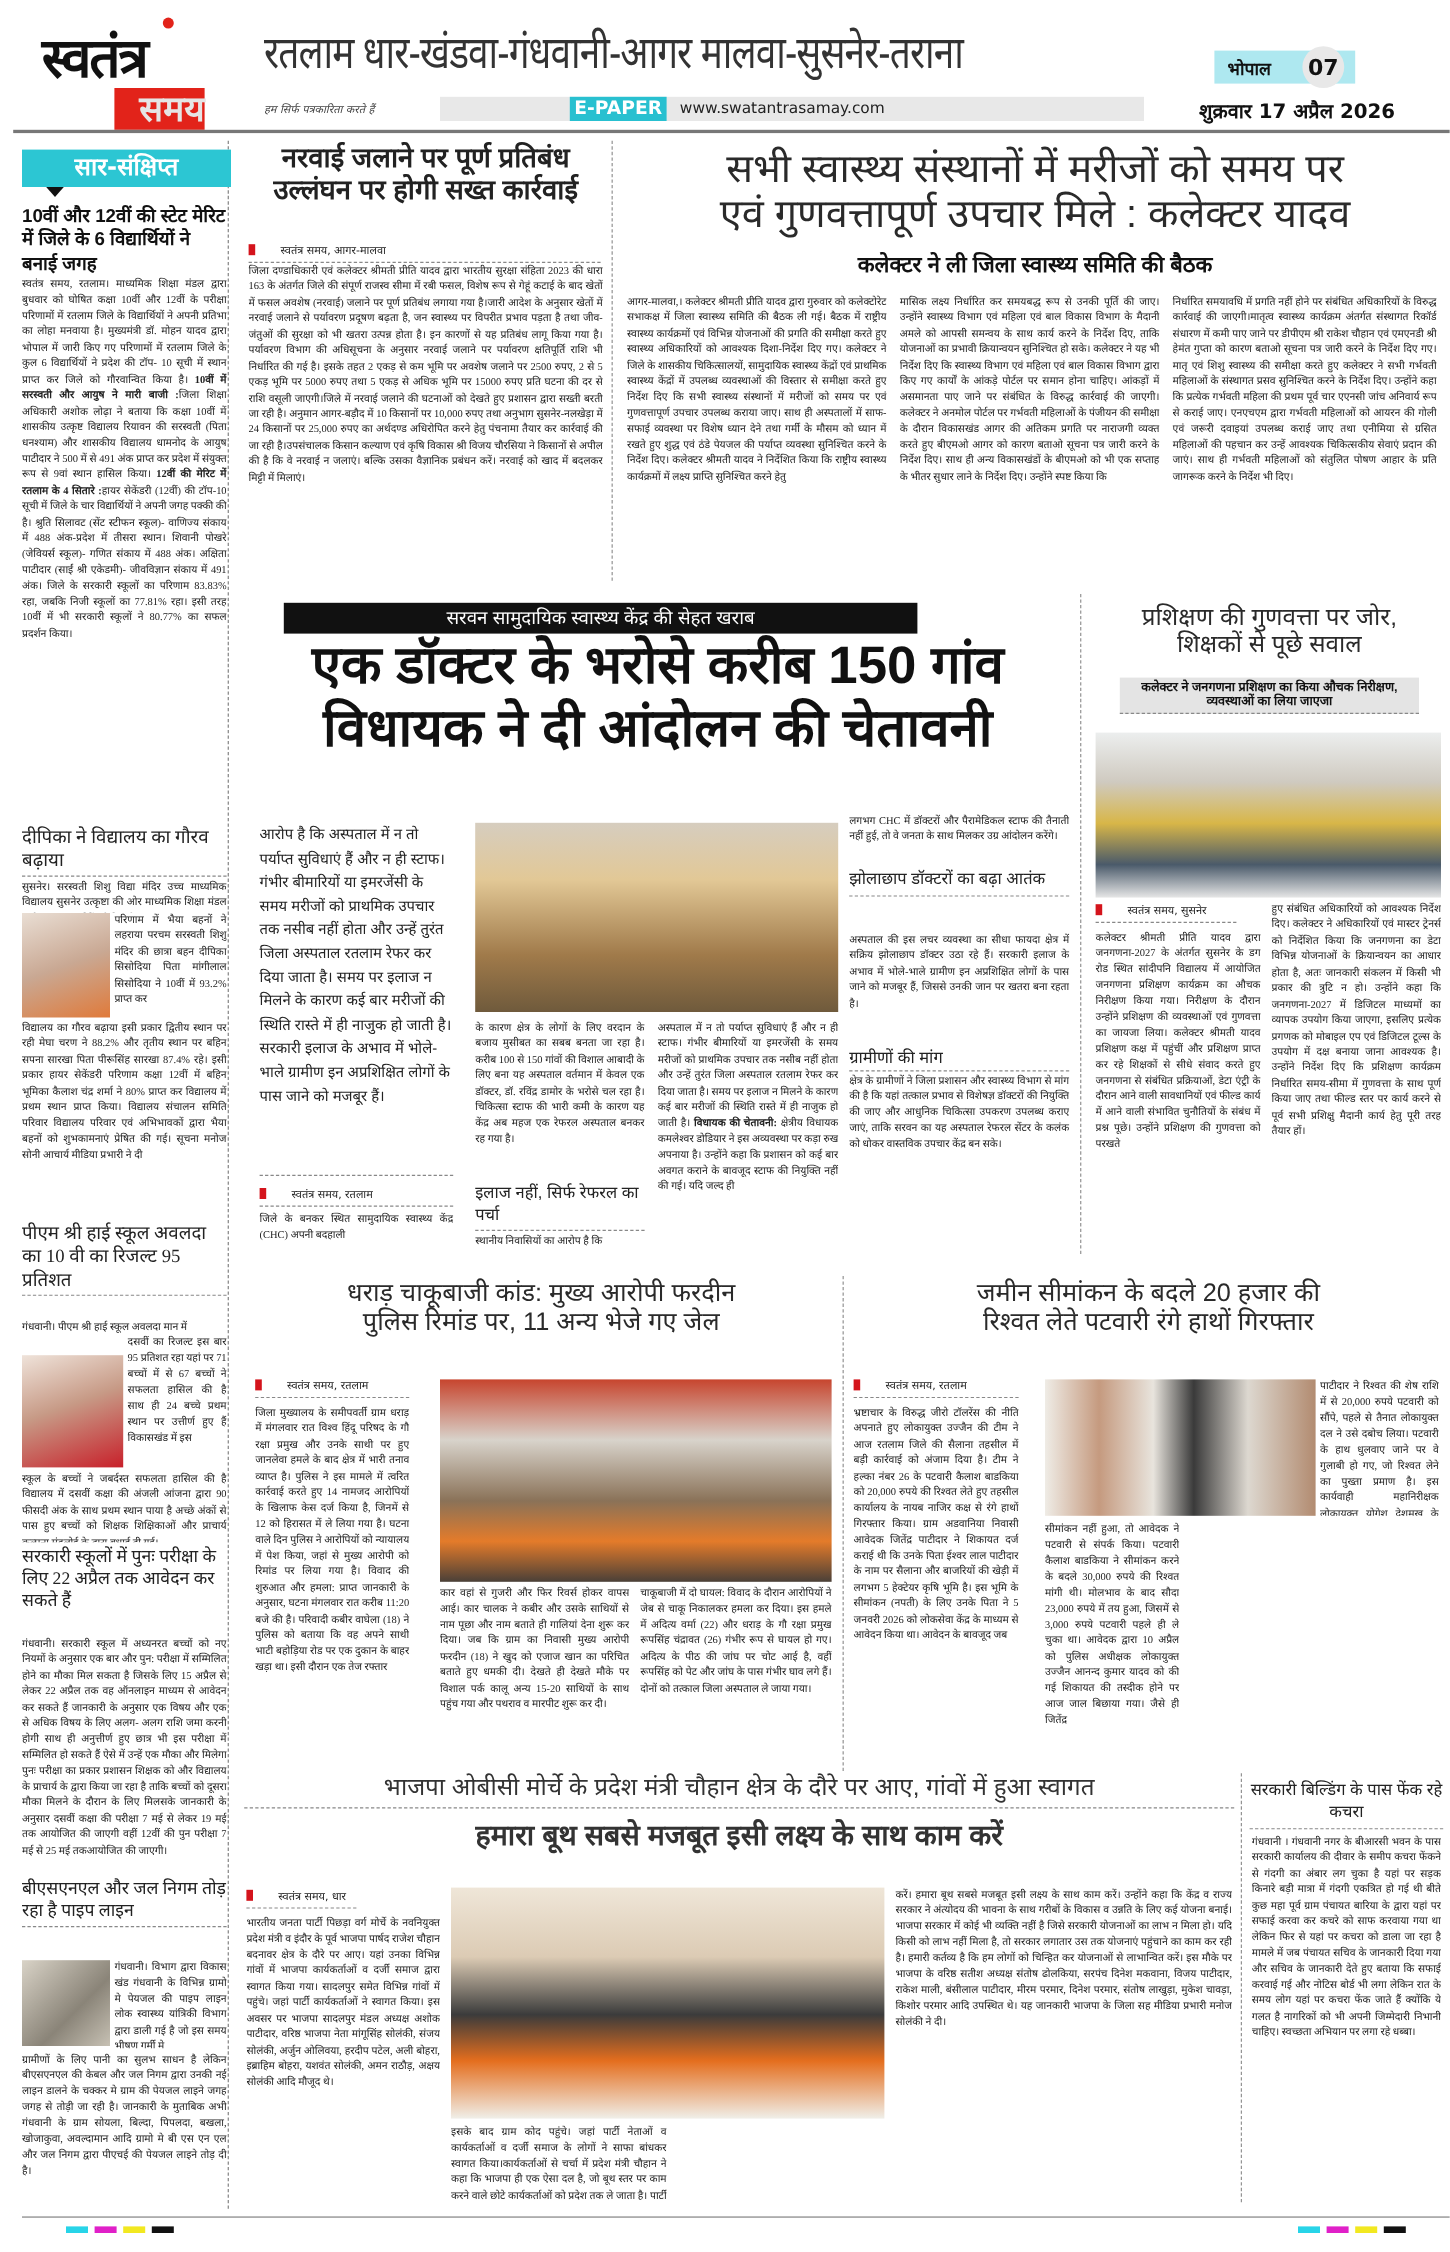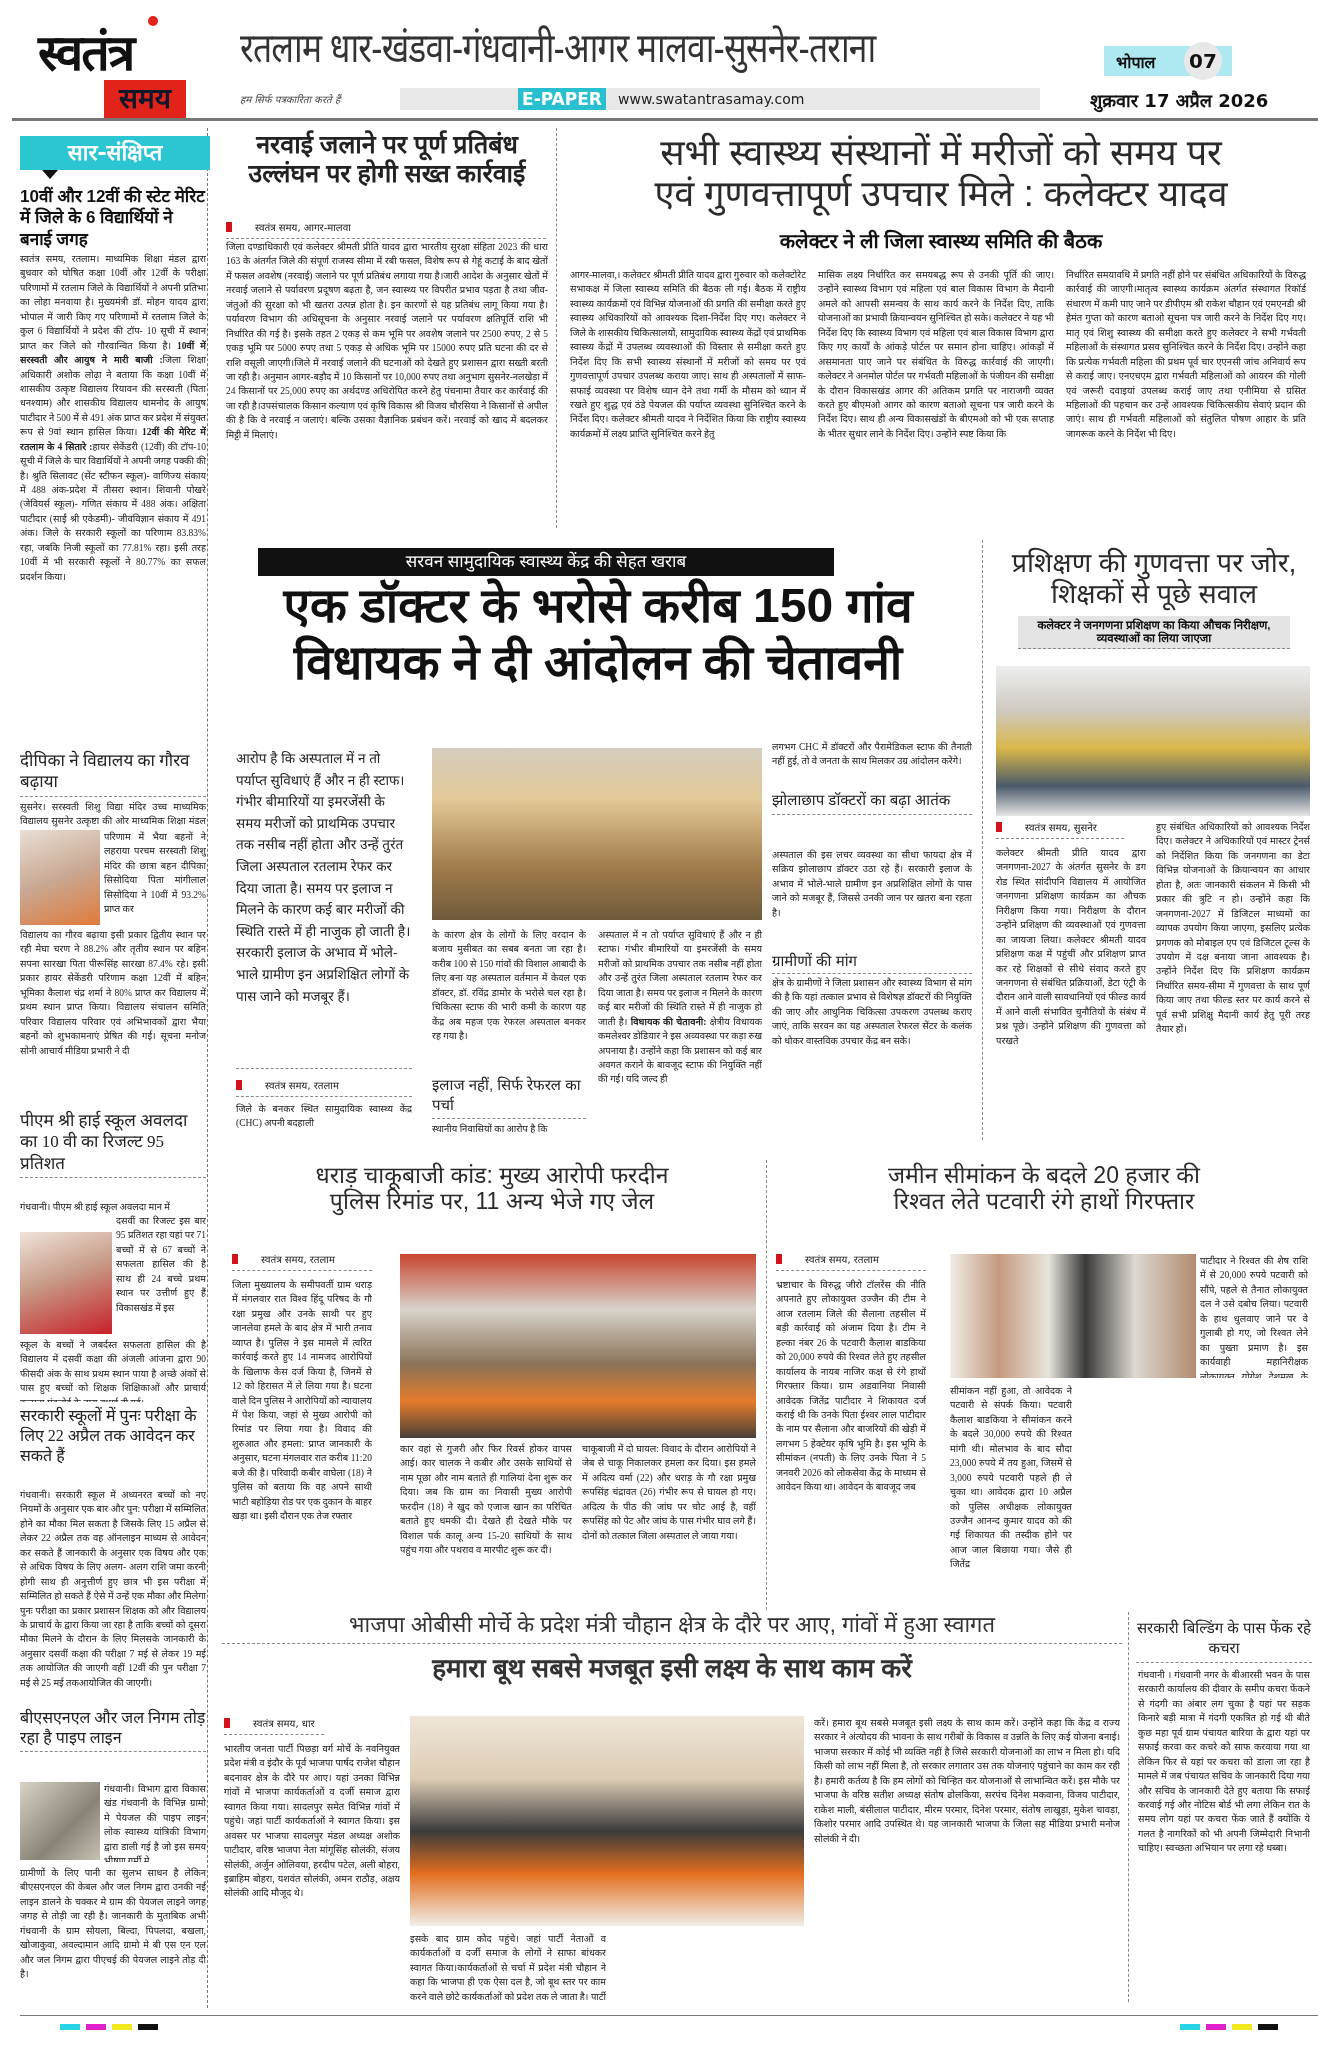--- a/index.html
+++ b/index.html
@@ -5,21 +5,21 @@
   * { box-sizing: border-box; margin: 0; padding: 0; }
   html, body { width: 1318px; height: 2047px; background: #ffffff; overflow: hidden; }
   body { font-family: "DejaVu Sans", sans-serif; color: #1a1a1a; position: relative; }
 
   .abs { position: absolute; }
 
   
   .masthead { left: 0; top: 0; width: 1318px; height: 118px; }
   .logo-top { left: 38px; top: 28px; font-family: "DejaVu Serif", serif; font-weight: 900; font-size: 50px; color: #111; letter-spacing: -2px; line-height: 1; }
   .logo-dot { left: 148px; top: 16px; width: 10px; height: 10px; background: #e2231a; border-radius: 50%; }
-  .logo-bottom { left: 104px; top: 80px; width: 82px; height: 38px; background: #e2231a; color: #0f172a; font-weight: 900; font-size: 28px; text-align: center; line-height: 38px; font-family: "DejaVu Serif", serif; }
+  .logo-bottom { left: 104px; top: 80px; width: 82px; height: 38px; background: #e2231a; color: #e5e5e5; font-weight: 900; font-size: 32px; text-align: right; line-height: 38px; font-family: "DejaVu Serif", serif; }
   .edition-title { left: 240px; top: 28px; font-size: 41px; color: #333; letter-spacing: -1px; line-height: 1; font-family: "Liberation Sans Narrow", "Liberation Sans", sans-serif; transform: scaleX(0.82); transform-origin: left top; white-space: nowrap; }
   .tagline { left: 240px; top: 92px; font-size: 10px; color: #444; font-style: italic; }
   .epaper-bar { left: 400px; top: 88px; width: 640px; height: 22px; background: #e8e8e8; }
   .epaper-badge { left: 518px; top: 88px; width: 88px; height: 22px; background: #28c0d0; color: #fff; font-size: 17px; font-weight: bold; text-align: center; line-height: 22px; }
   .epaper-url { left: 618px; top: 91px; font-size: 14px; color: #222; }
   .city-box { left: 1104px; top: 46px; width: 128px; height: 30px; background: #aee8f0; }
   .city-name { left: 1116px; top: 51px; font-size: 16px; font-weight: bold; color: #111; }
   .page-no { left: 1184px; top: 42px; width: 38px; height: 38px; border-radius: 50%; background: #e8e8e8; font-size: 20px; font-weight: bold; text-align: center; line-height: 38px; color: #111; }
   .date-line { left: 1090px; top: 88px; font-size: 18px; font-weight: bold; color: #111; white-space: nowrap; }
   .rule-top { left: 12px; top: 118px; width: 1306px; height: 3px; background: #777; }
@@ -138,21 +138,21 @@
   <b>विधायक की चेतावनी:</b> <span>क्षेत्रीय विधायक कमलेश्वर डोडियार ने इस अव्यवस्था पर कड़ा रुख अपनाया है। उन्होंने कहा कि प्रशासन को कई बार अवगत कराने के बावजूद स्टाफ की नियुक्ति नहीं की गई। यदि जल्द ही</span>
 </div>
 
 <div class="abs body-text" style="left:772px;top:740px;width:200px;height:44px;">लगभग CHC में डॉक्टरों और पैरामेडिकल स्टाफ की तैनाती नहीं हुई, तो वे जनता के साथ मिलकर उग्र आंदोलन करेंगे।</div>
 <div class="abs" style="left:772px;top:790px;width:200px;font-size:15px;line-height:1.3;color:#222;font-family:'Liberation Sans',sans-serif;border-bottom:1px dashed #888;padding-bottom:4px;">झोलाछाप डॉक्टरों का बढ़ा आतंक</div>
 <div class="abs body-text" style="left:772px;top:848px;width:200px;height:100px;">अस्पताल की इस लचर व्यवस्था का सीधा फायदा क्षेत्र में सक्रिय झोलाछाप डॉक्टर उठा रहे हैं। सरकारी इलाज के अभाव में भोले-भाले ग्रामीण इन अप्रशिक्षित लोगों के पास जाने को मजबूर हैं, जिससे उनकी जान पर खतरा बना रहता है।</div>
 <div class="abs" style="left:772px;top:950px;width:200px;font-size:15px;color:#222;font-family:'Liberation Sans',sans-serif;border-bottom:1px dashed #888;padding-bottom:3px;">ग्रामीणों की मांग</div>
 <div class="abs body-text" style="left:772px;top:976px;width:200px;height:162px;">क्षेत्र के ग्रामीणों ने जिला प्रशासन और स्वास्थ्य विभाग से मांग की है कि यहां तत्काल प्रभाव से विशेषज्ञ डॉक्टरों की नियुक्ति की जाए और आधुनिक चिकित्सा उपकरण उपलब्ध कराए जाएं, ताकि सरवन का यह अस्पताल रेफरल सेंटर के कलंक को धोकर वास्तविक उपचार केंद्र बन सके।</div>
 <div class="abs vdash" style="left:982px;top:540px;height:600px;"></div>
 
-<div class="abs headline" style="left:992px;top:548px;width:324px;font-size:27px;color:#2a2a2a;">
+<div class="abs headline" style="left:992px;top:548px;width:324px;font-size:22px;color:#2a2a2a;">
   <div>प्रशिक्षण की गुणवत्ता पर जोर,</div>
   <div>शिक्षकों से पूछे सवाल</div>
 </div>
 <div class="abs headline" style="left:1018px;top:616px;width:272px;font-size:11.5px;font-weight:bold;color:#111;background:#e4e4e4;padding:3px 4px;white-space:normal;border-bottom:1px dashed #888;">कलेक्टर ने जनगणना प्रशिक्षण का किया औचक निरीक्षण, व्यवस्थाओं का लिया जाएजा</div>
 <div class="abs photo" style="left:996px;top:666px;width:314px;height:150px;background:linear-gradient(180deg,#eceeee 0%,#cfcac0 30%,#d8b648 55%,#4a5a6a 80%,#e6e6e6 100%);"></div>
 <div class="abs byline dashline" style="left:996px;top:820px;width:128px;padding-bottom:4px;">
   <span class="sq"></span>
   <span>स्वतंत्र समय, सुसनेर</span>
 </div>
 <div class="abs body-text" style="left:996px;top:846px;width:150px;height:294px;">कलेक्टर श्रीमती प्रीति यादव द्वारा जनगणना-2027 के अंतर्गत सुसनेर के डग रोड स्थित सांदीपनि विद्यालय में आयोजित जनगणना प्रशिक्षण कार्यक्रम का औचक निरीक्षण किया गया। निरीक्षण के दौरान उन्होंने प्रशिक्षण की व्यवस्थाओं एवं गुणवत्ता का जायजा लिया। कलेक्टर श्रीमती यादव प्रशिक्षण कक्ष में पहुंचीं और प्रशिक्षण प्राप्त कर रहे शिक्षकों से सीधे संवाद करते हुए जनगणना से संबंधित प्रक्रियाओं, डेटा एंट्री के दौरान आने वाली सावधानियों एवं फील्ड कार्य में आने वाली संभावित चुनौतियों के संबंध में प्रश्न पूछे। उन्होंने प्रशिक्षण की गुणवत्ता को परखते</div>

